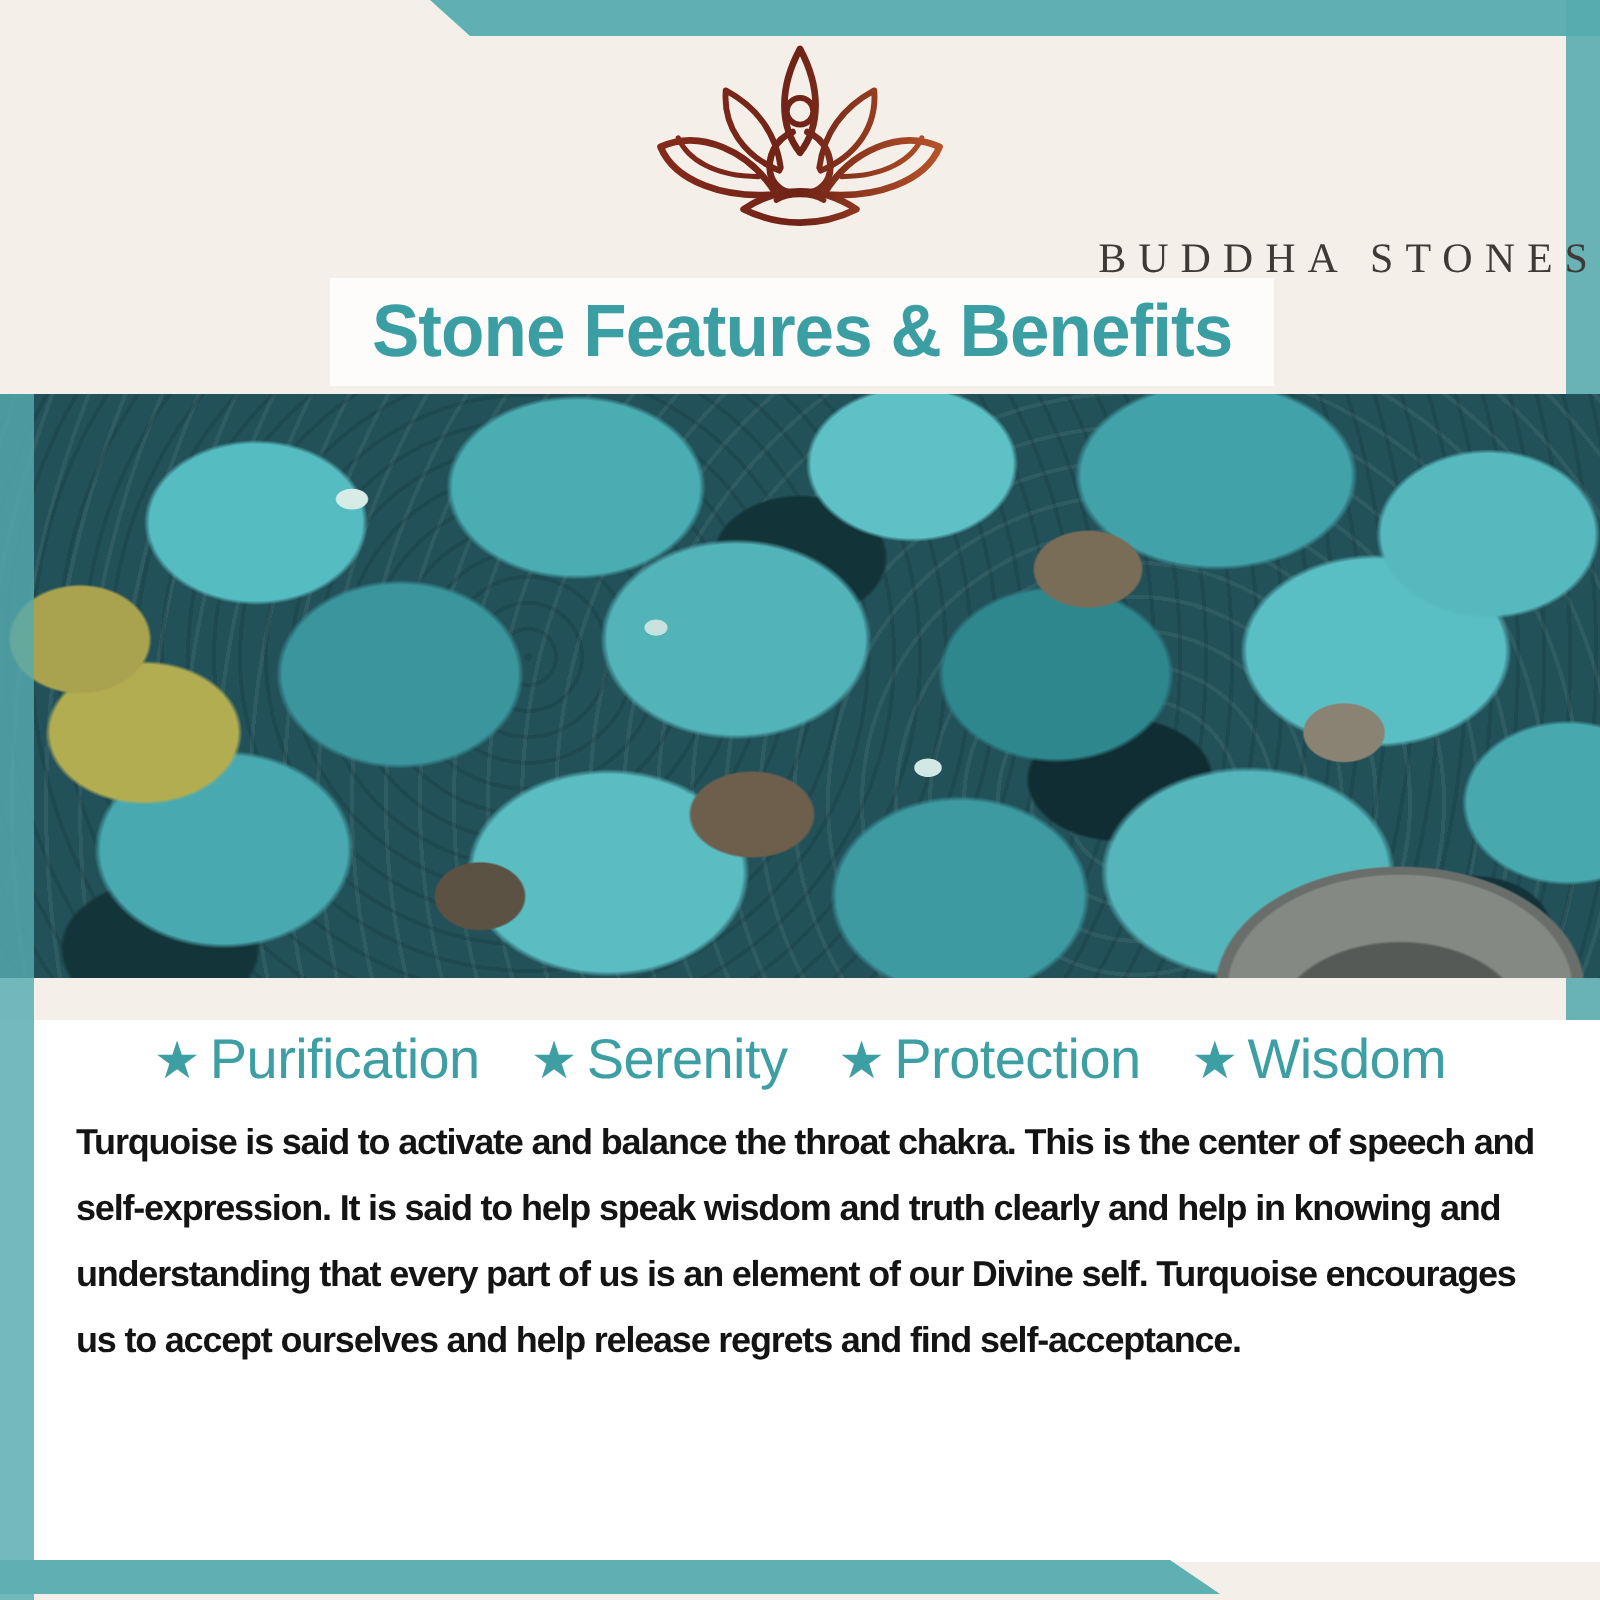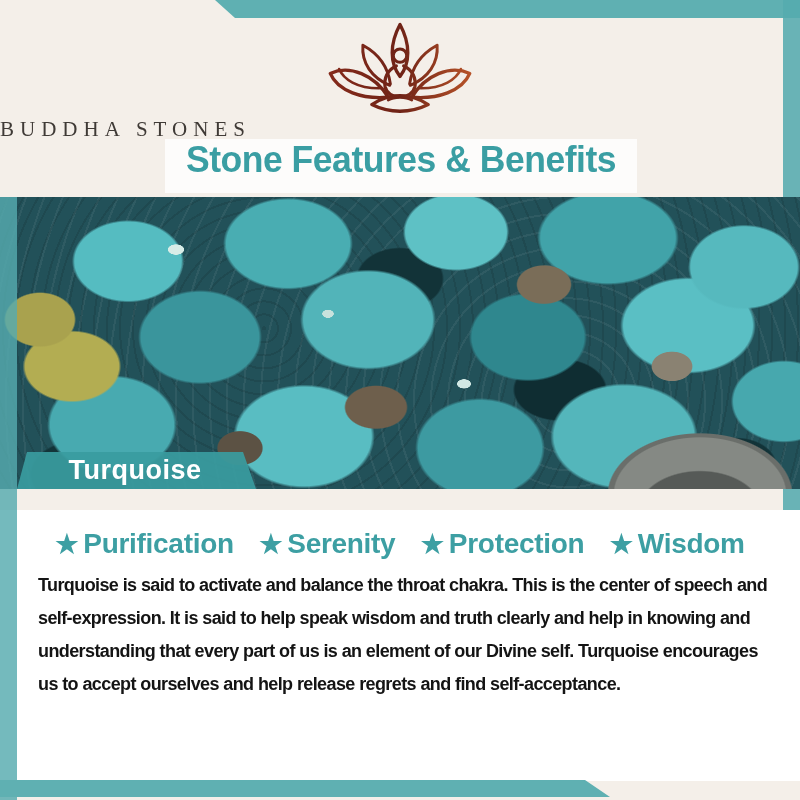--- a/index.html
+++ b/index.html
@@ -30,31 +30,31 @@
     position:absolute;left:0;top:197px;width:17px;height:603px;
     background:rgba(85,171,174,0.82);
   }
   .band-bottom{
     position:absolute;left:0;top:780px;width:610px;height:17px;
     background:var(--teal);
     clip-path:polygon(0 0,585px 0,610px 100%,0 100%);
   }
 
   
-  .logo-wrap{position:absolute;left:0;top:20px;width:800px;text-align:left;}
+  .logo-wrap{position:absolute;left:0;top:20px;width:800px;text-align:right;}
   .logo-svg{display:block;margin:0 auto;}
   .brand-name{
     margin-top:2px;font-family:"Liberation Serif", serif;
     font-size:21px;letter-spacing:6px;color:#3f3a36;font-weight:400;
   }
 
   
   .title-box{
     position:absolute;left:165px;top:139px;width:472px;height:54px;
-    background:#fdfcfb;display:flex;justify-content:center;
+    background:#fdfcfb;display:flex;align-items:center;justify-content:center;
   }
   .title-text{
     color:#3a9ea3;font-weight:700;font-size:37px;letter-spacing:-0.5px;
     transform:scaleX(0.96);white-space:nowrap;
   }
 
   
   .photo{
     position:absolute;left:0;top:197px;width:800px;height:292px;
     background-color:#225159;
@@ -108,21 +108,21 @@
   .ribbon-text{
     color:#fff;font-weight:700;font-size:27px;letter-spacing:0.5px;
     padding-left:14px;
   }
 
   
   .content{
     position:absolute;left:0;top:510px;width:800px;height:271px;background:#ffffff;
   }
   .benefits{
-    margin-top:18px;text-align:center;color:#3d9fa3;font-weight:700;
+    margin-top:4px;text-align:center;color:#3d9fa3;font-weight:400;
     font-size:28px;letter-spacing:-0.3px;white-space:nowrap;
   }
   .benefit-item{display:inline-block;margin:0 9px;}
   .benefit-item .star{margin-right:5px;font-size:26px;}
   .description{
     margin:9px 30px 0 38px;color:var(--ink);
     font-size:18px;line-height:33px;font-weight:700;letter-spacing:-0.6px;
   }
 </style>
 </head>
@@ -160,23 +160,20 @@
     </svg>
     <div class="brand-name">BUDDHA STONES</div>
   </div>
 
   <div class="title-box">
     <div class="title-text">Stone Features &amp; Benefits</div>
   </div>
 
   <div class="photo"></div>
 
-  <div class="ribbon">
-    <div class="ribbon-text">Turquoise</div>
-  </div>
 
   <div class="content">
     <div class="benefits">
       <span class="benefit-item"><span class="star">★</span><span>Purification</span></span>
       <span class="benefit-item"><span class="star">★</span><span>Serenity</span></span>
       <span class="benefit-item"><span class="star">★</span><span>Protection</span></span>
       <span class="benefit-item"><span class="star">★</span><span>Wisdom</span></span>
     </div>
     <div class="description">Turquoise is said to activate and balance the throat chakra. This is the center of speech and self-expression. It is said to help speak wisdom and truth clearly and help in knowing and understanding that every part of us is an element of our Divine self. Turquoise encourages us to accept ourselves and help release regrets and find self-acceptance.</div>
   </div>

